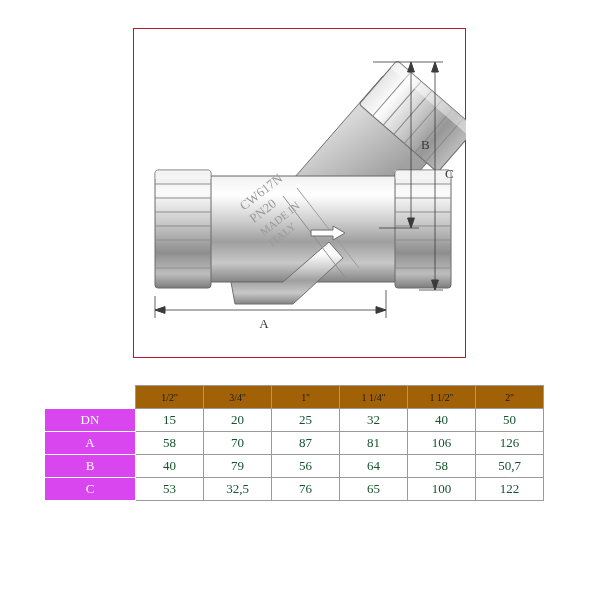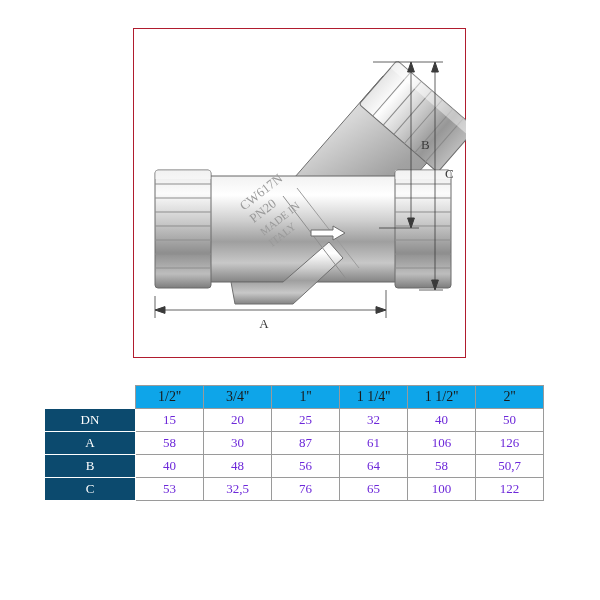--- a/index.html
+++ b/index.html
@@ -53,34 +53,34 @@
     height: 22px;
     font-weight: normal;
   }
   #spec-table .corner-cell {
     border: none;
     width: 90px;
     background: #ffffff;
   }
   #spec-table .head-cell {
     width: 67px;
-    font-size: 14px;
-    background: #0ea5e9;
+    font-size: 10px;
+    background: #a16207;
     color: #1a1a1a;
   }
   #spec-table .row-head {
     width: 90px;
-    background: #0c4a6e;
+    background: #d946ef;
     color: #ffffff;
     font-size: 13px;
     border: 1px solid #ffffff;
   }
   #spec-table .data-cell {
     background: #ffffff;
-    color: #6d28d9;
+    color: #14532d;
     font-size: 13px;
   }
 
   
   text {
     font-family: "Liberation Serif", serif;
   }
 </style>
 </head>
 <body>
@@ -226,30 +226,30 @@
       <td class="data-cell">15</td>
       <td class="data-cell">20</td>
       <td class="data-cell">25</td>
       <td class="data-cell">32</td>
       <td class="data-cell">40</td>
       <td class="data-cell">50</td>
     </tr>
     <tr>
       <td class="row-head">A</td>
       <td class="data-cell">58</td>
-      <td class="data-cell">30</td>
+      <td class="data-cell">70</td>
       <td class="data-cell">87</td>
-      <td class="data-cell">61</td>
+      <td class="data-cell">81</td>
       <td class="data-cell">106</td>
       <td class="data-cell">126</td>
     </tr>
     <tr>
       <td class="row-head">B</td>
       <td class="data-cell">40</td>
-      <td class="data-cell">48</td>
+      <td class="data-cell">79</td>
       <td class="data-cell">56</td>
       <td class="data-cell">64</td>
       <td class="data-cell">58</td>
       <td class="data-cell">50,7</td>
     </tr>
     <tr>
       <td class="row-head">C</td>
       <td class="data-cell">53</td>
       <td class="data-cell">32,5</td>
       <td class="data-cell">76</td>

